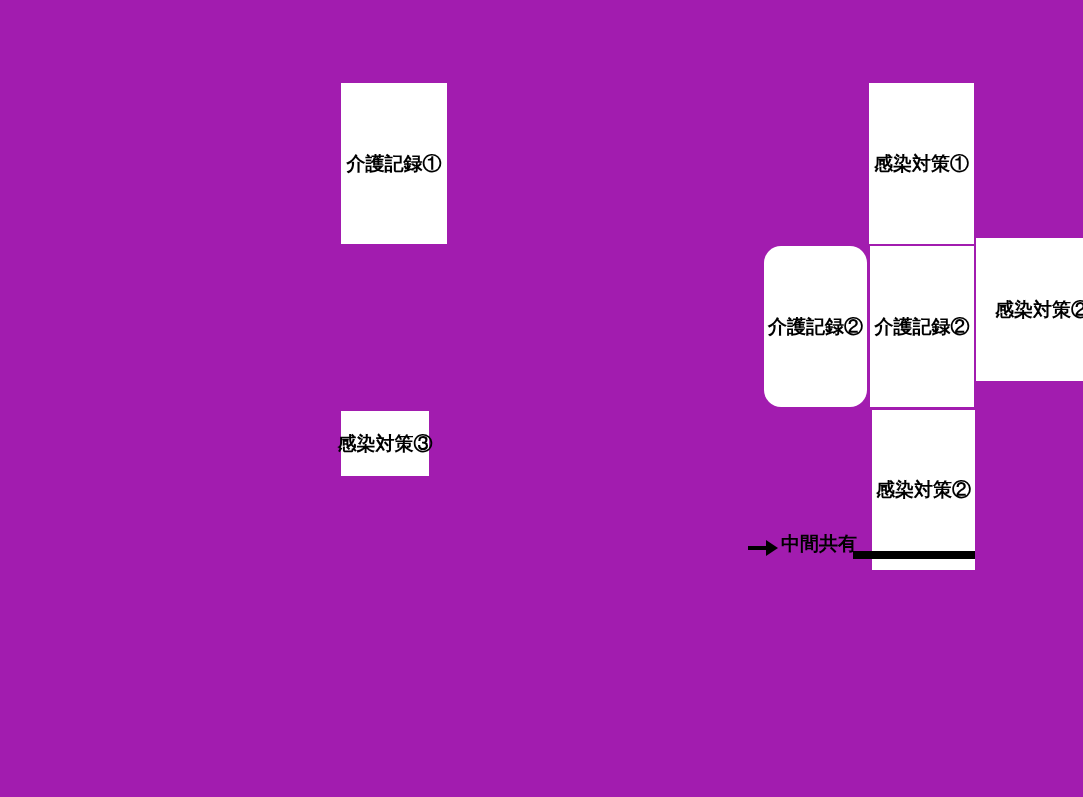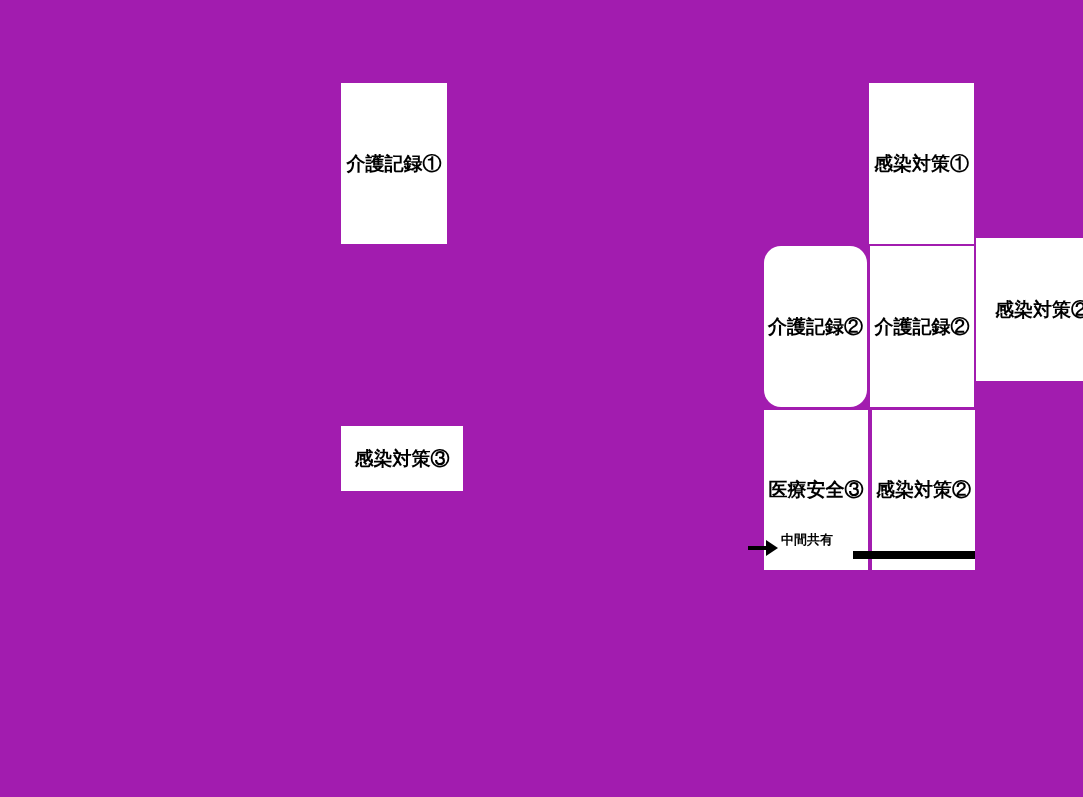--- a/index.html
+++ b/index.html
@@ -21,35 +21,35 @@
     color: #000000;
     display: flex;
     align-items: center;
     justify-content: center;
     font-size: 19px;
     font-weight: bold;
     white-space: nowrap;
   }
   
   .box-a { left: 341px; top: 83px;  width: 106px; height: 161px; }
-  .box-b { left: 341px; top: 426px; width: 122px; height: 65px;  }
+  .box-b { left: 341px; top: 411px; width: 88px; height: 65px;  }
   
   .box-c { left: 869px; top: 83px;  width: 105px; height: 161px; text-align: right; }
   .box-d { left: 764px; top: 246px; width: 103px; height: 161px; border-radius: 17px; }
   .box-e { left: 870px; top: 246px; width: 104px; height: 161px; }
   .box-f { left: 976px; top: 238px; width: 101px; height: 143px; padding-left: 16px; }
   .box-g { left: 764px; top: 410px; width: 104px; height: 160px; }
   .box-h { left: 872px; top: 410px; width: 103px; height: 160px; }
 
   
   .mid-share-label {
     position: absolute;
     left: 781px;
     top: 531px;
-    font-size: 13px;
+    font-size: 19px;
     font-weight: bold;
     color: #000000;
     white-space: nowrap;
     z-index: 3;
   }
   .arrow {
     position: absolute;
     left: 748px;
     top: 540px;
     width: 30px;
@@ -106,23 +106,20 @@
   </div>
 
   <div class="box box-e">
     <span>介護記録②</span>
   </div>
 
   <div class="box box-f">
     <span>感染対策②</span>
   </div>
 
-  <div class="box box-g">
-    <span>医療安全③</span>
-  </div>
 
   <div class="box box-h">
     <span>感染対策②</span>
   </div>
 
   <div class="arrow">
     <div class="shaft"></div>
     <div class="head"></div>
   </div>
 

